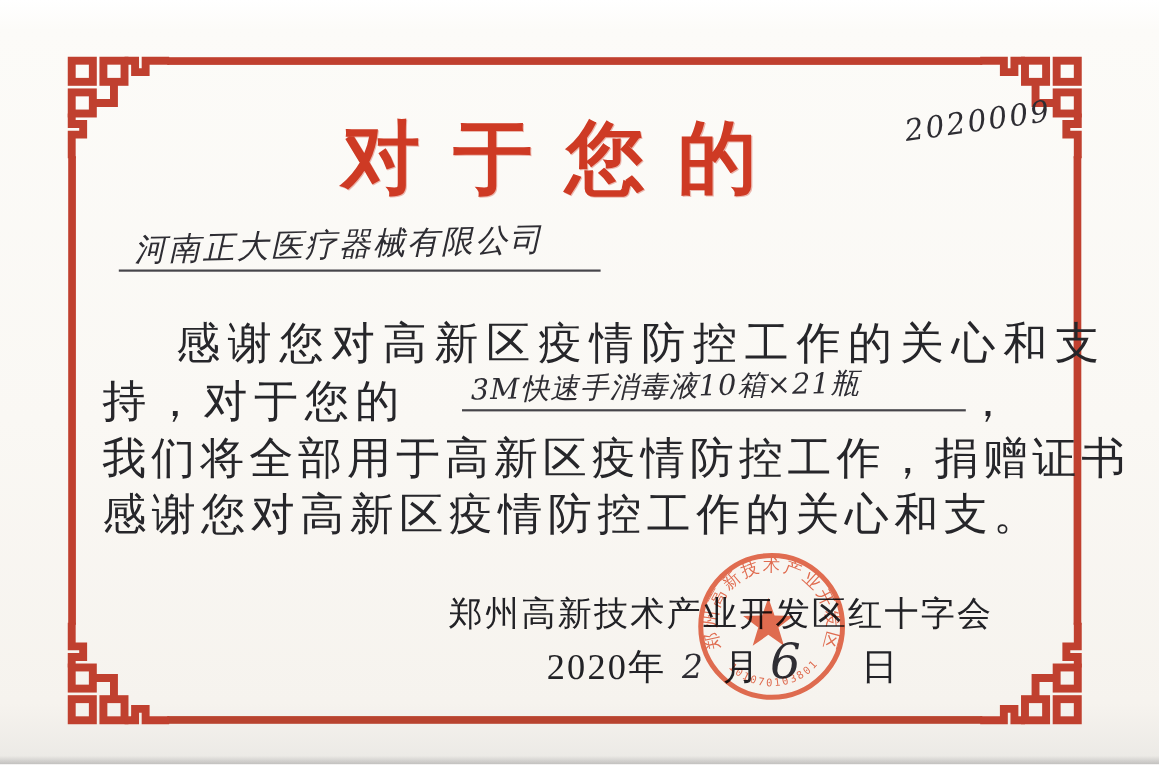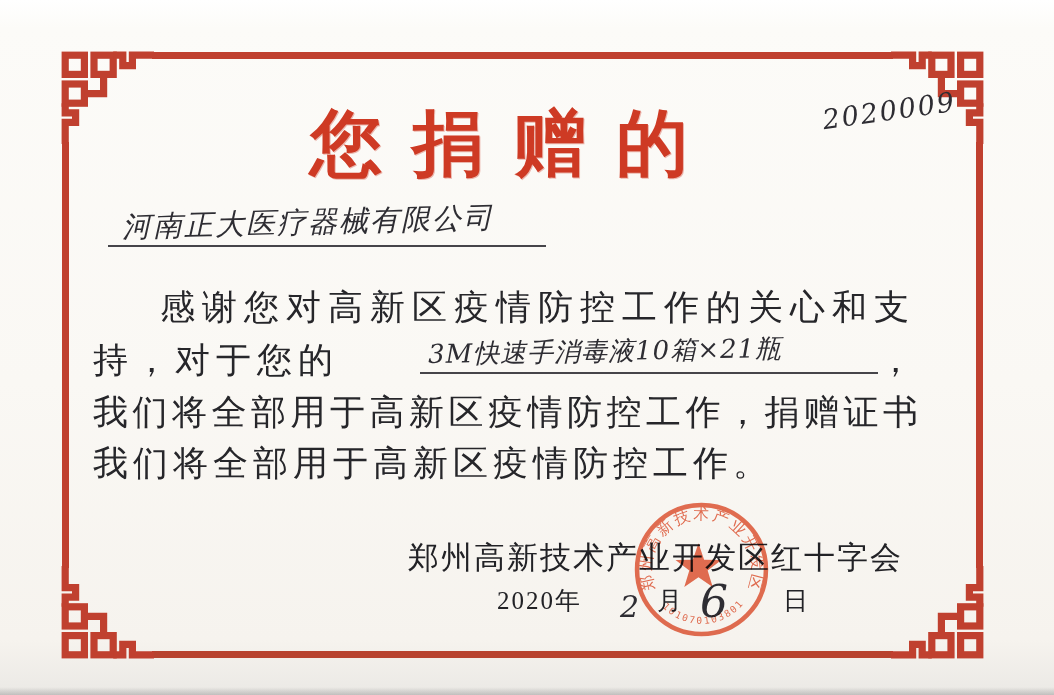--- a/index.html
+++ b/index.html
@@ -30,34 +30,34 @@
   .corner-br { left: 891px; top: 566px; transform: scale(-1,-1); }
 
   
   .title {
     position: absolute; left: 310px; top: 96px;
     font-size: 72px; font-weight: bold; color: #ce3a24;
     letter-spacing: 30px; white-space: nowrap;
     text-shadow: 1px 1px 0 rgba(206,58,36,.35);
   }
   .body-text {
-    position: absolute; color: #26262a; font-size: 35px;
+    position: absolute; color: #26262a; font-size: 40px;
     white-space: nowrap; font-family: Liberation Mono, monospace;
   }
   .line1 { left: 160px; top: 284px; letter-spacing: 7px; }
   .line2-prefix { left: 93px;  top: 337px; letter-spacing: 6px; }
   .line2-comma  { left: 878px; top: 337px; }
   .line3 { left: 93px; top: 389px; letter-spacing: 4.5px; }
   .line4 { left: 93px; top: 440px; letter-spacing: 5px; }
 
   .issuer {
     position: absolute; left: 408px; top: 537px;
     font-size: 31px; color: #222226; letter-spacing: 2px; white-space: nowrap;
   }
-  .date-part { position: absolute; font-size: 25px; color: #222226; white-space: nowrap; }
+  .date-part { position: absolute; font-size: 33px; color: #222226; white-space: nowrap; }
   .date-year  { left: 497px; top: 584px; letter-spacing: 2px; }
   .date-month { left: 657px; top: 584px; }
   .date-day   { left: 783px; top: 584px; }
 
   
   .hand {
     position: absolute; color: #2e2d33; white-space: nowrap;
     font-family: "DejaVu Serif", serif; font-style: italic;
   }
   .serial   { left: 822px; top: 95px;  font-size: 27px; transform: rotate(-8deg); letter-spacing: 2px; }
@@ -134,33 +134,33 @@
         <rect x="9" y="9" width="24" height="24"></rect>
         <rect x="45" y="9" width="24" height="24"></rect>
         <rect x="9" y="45" width="24" height="24"></rect>
         <path d="M57 33 V57 H33"></path>
         <path d="M69 9 H81 V22 H93 V9 H120"></path>
         <path d="M9 69 V81 H22 V93 H9 V120"></path>
       </g>
     </svg>
   </div>
 
-  <div class="title">您捐赠的</div>
+  <div class="title">对于您的</div>
   <div class="hand serial">2020009</div>
 
   <div class="hand recipient">河南正大医疗器械有限公司</div>
   <div class="rule rule-recipient"></div>
 
   <div class="body-text line1">感谢您对高新区疫情防控工作的关心和支</div>
   <div class="body-text line2-prefix">持，对于您的</div>
   <div class="hand item">3M快速手消毒液10箱×21瓶</div>
   <div class="rule rule-item"></div>
   <div class="body-text line2-comma">，</div>
   <div class="body-text line3">我们将全部用于高新区疫情防控工作，捐赠证书</div>
-  <div class="body-text line4">我们将全部用于高新区疫情防控工作。</div>
+  <div class="body-text line4">感谢您对高新区疫情防控工作的关心和支。</div>
 
   <div class="issuer">郑州高新技术产业开发区红十字会</div>
   <div class="date-part date-year">2020年</div>
   <div class="hand hw-month">2</div>
   <div class="date-part date-month">月</div>
   <div class="hand hw-day">6</div>
   <div class="date-part date-day">日</div>
 
   <div class="seal">
     <svg viewBox="0 0 140 140">

